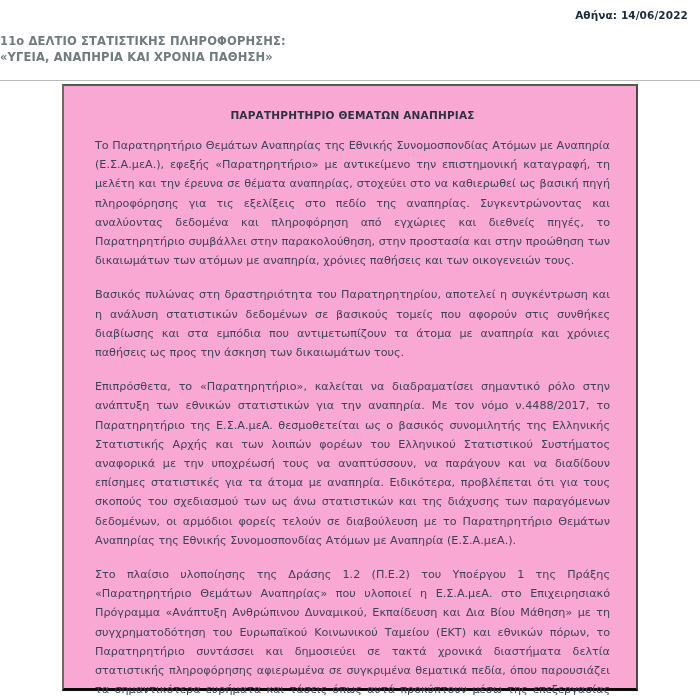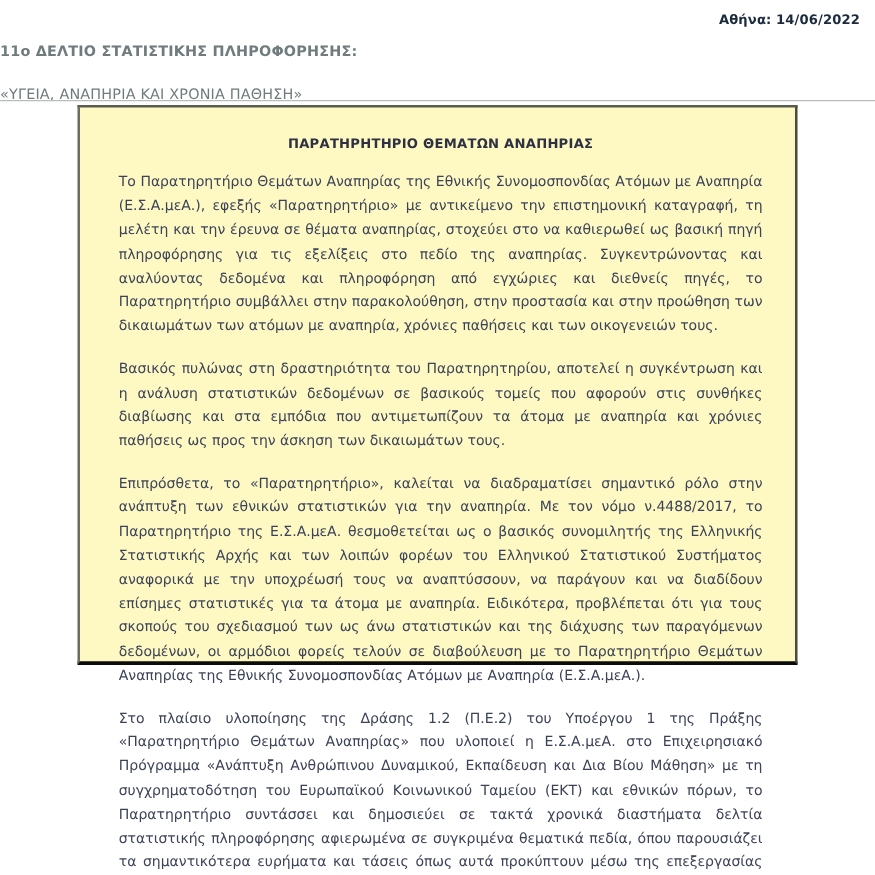--- a/index.html
+++ b/index.html
@@ -49,46 +49,46 @@
   .title-line-1 {
     font-size: 11.5px;
     font-weight: bold;
     color: #6f7b7c;
     letter-spacing: 0.15px;
     line-height: 16px;
     white-space: nowrap;
   }
   .title-line-2 {
     font-size: 11.5px;
-    font-weight: normal;
+    font-weight: bold;
     color: #6f7b7c;
     letter-spacing: 0.15px;
     line-height: 16px;
-    margin-top: 18px;
+    margin-top: 0;
     white-space: nowrap;
   }
 
   .title-rule {
     position: absolute;
     top: 80px;
     left: 0px;
     width: 700px;
     height: 1px;
     background: #b9bcbd;
   }
 
   
   .content-box {
     position: absolute;
     top: 84px;
     left: 62px;
     width: 576px;
-    height: 448px;
+    height: 607px;
     box-sizing: border-box;
-    background: #fef9c3;
+    background: #f9a8d4;
     border-top: 2px solid #585c4e;
     border-left: 2px solid #6a6e60;
     border-right: 2px solid #4a4c42;
     border-bottom: 3px solid #0c0c0c;
     padding: 14px 26px 10px 31px;
   }
 
   .box-heading {
     text-align: center;
     font-size: 10.5px;

